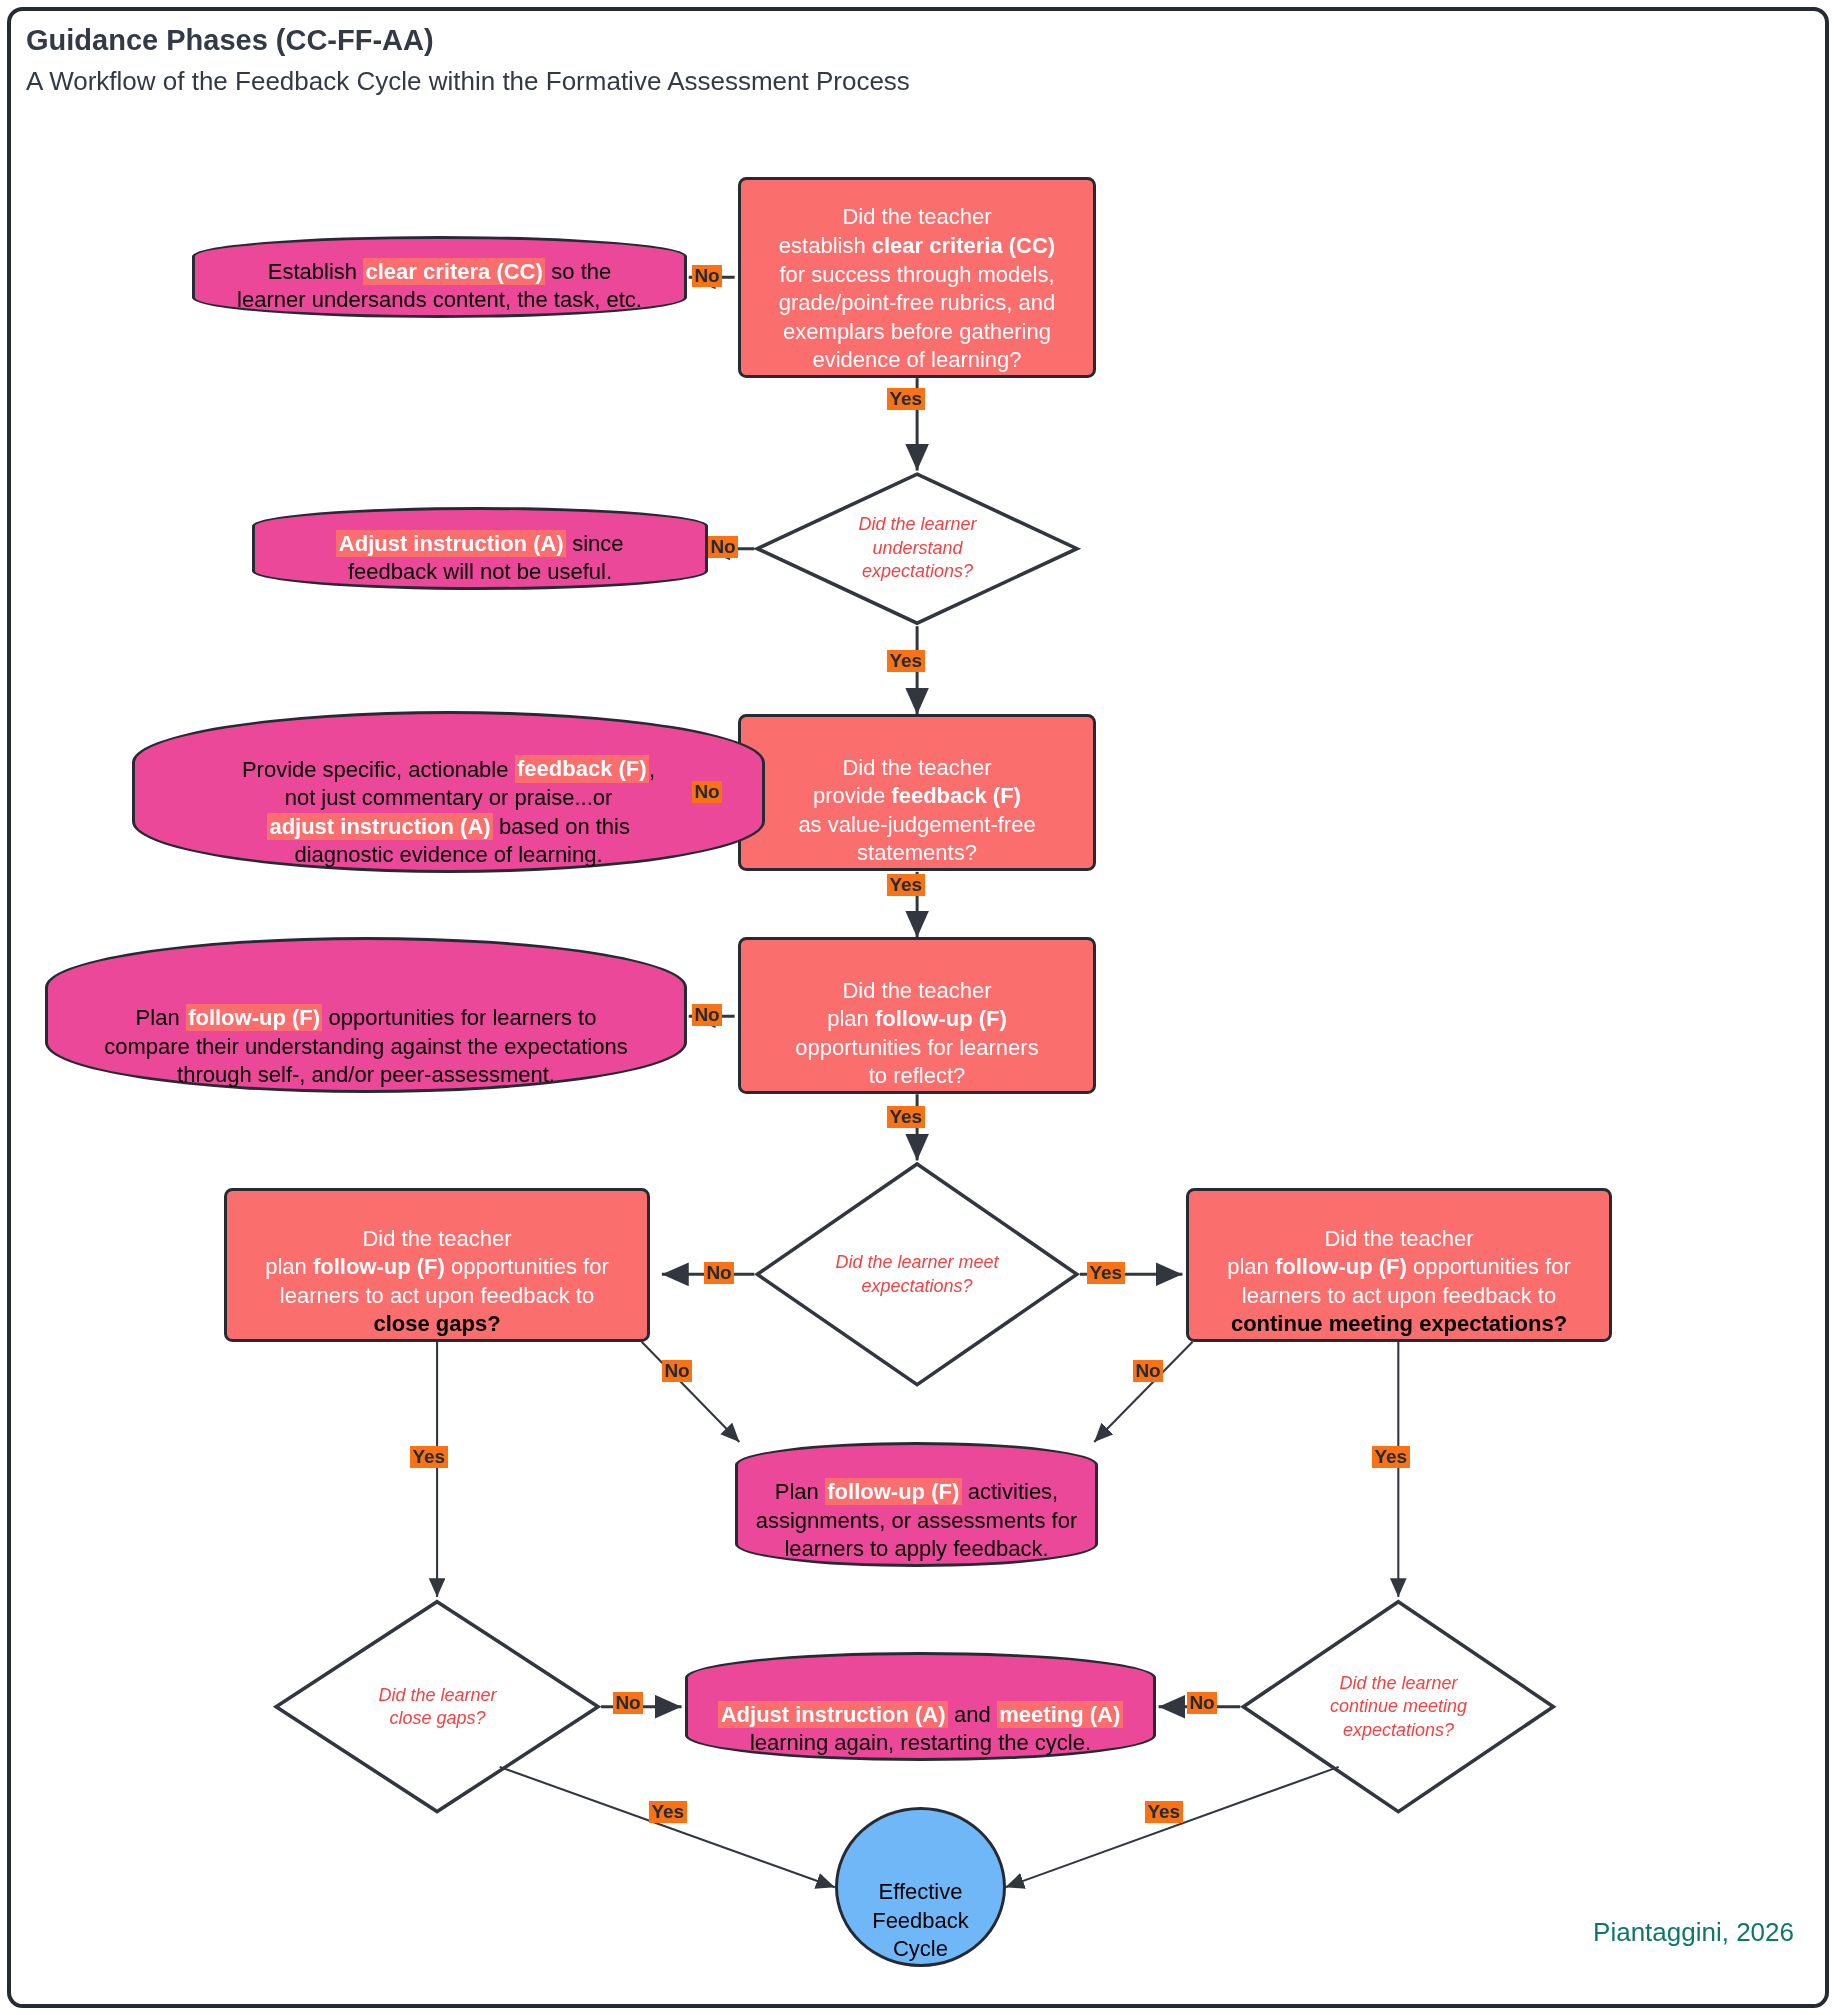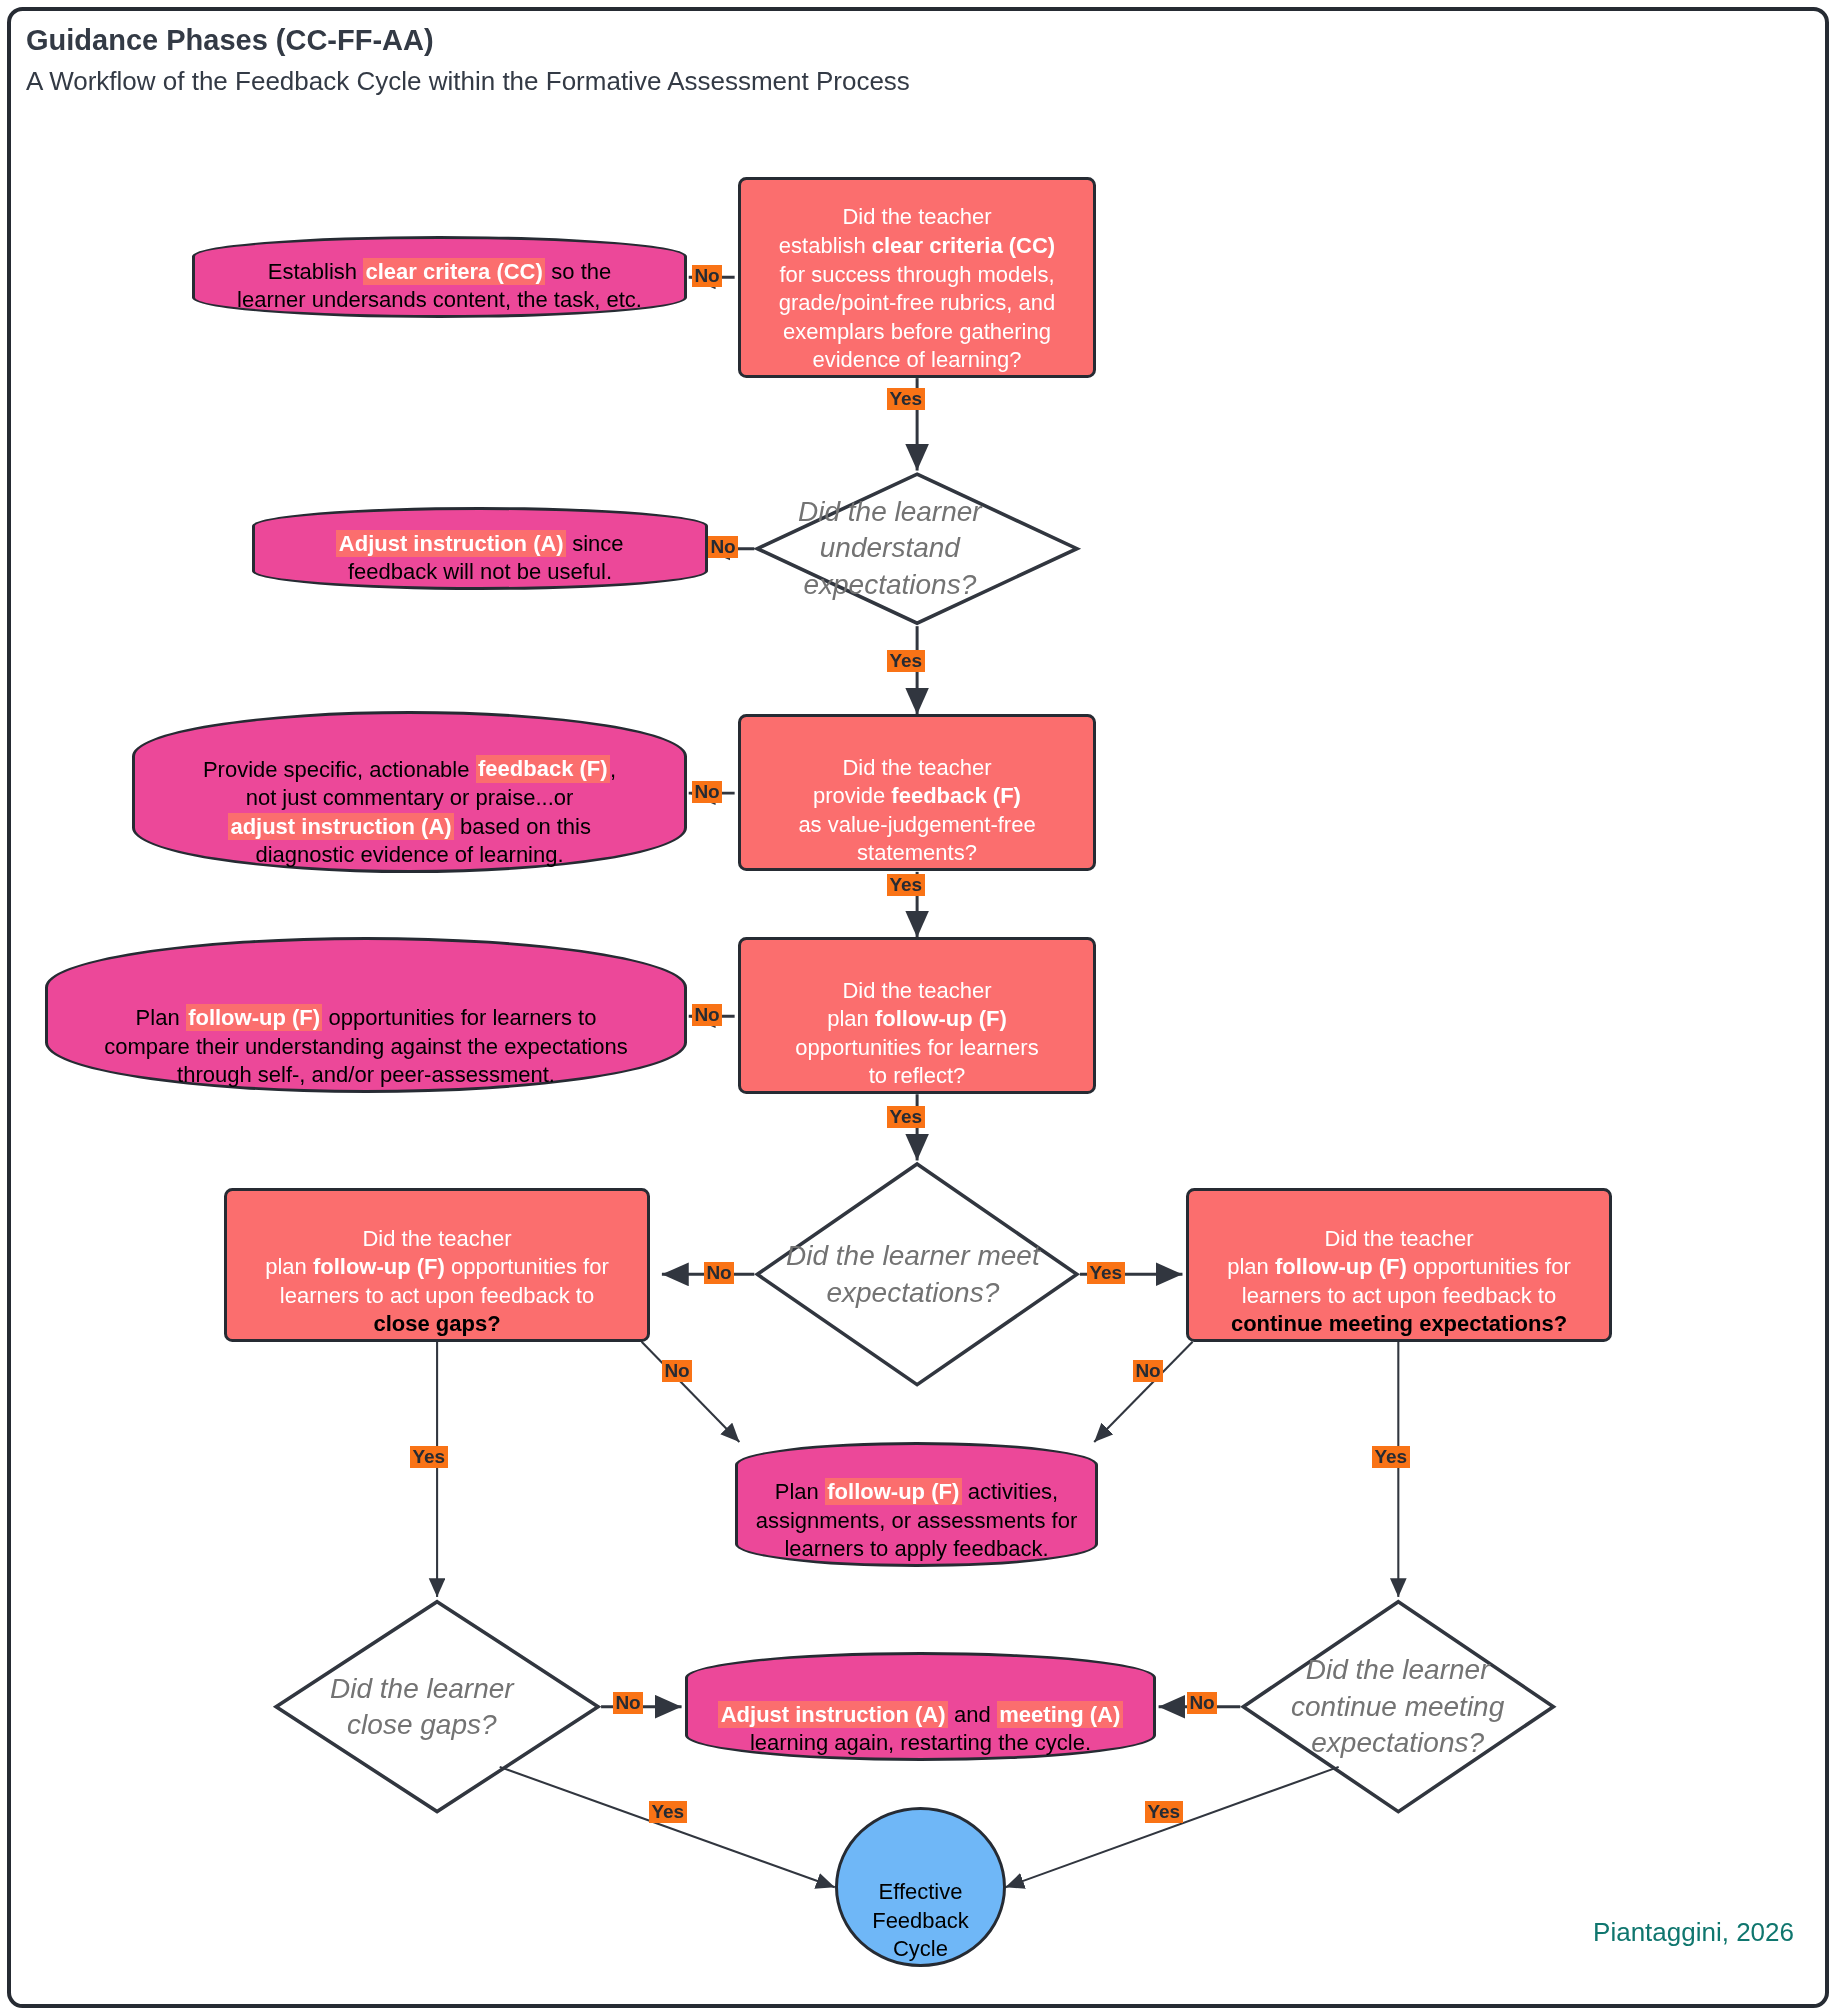--- a/index.html
+++ b/index.html
@@ -92,25 +92,25 @@
     background: #6fb7f7;
     border: 3px solid #262b33;
     border-radius: 50%;
     color: #000000;
     font-size: 22px;
   }
   .diamond-label {
     position: absolute;
     display: flex;
     align-items: center;
-    justify-content: flex-start;
+    justify-content: center;
     text-align: center;
     font-style: italic;
-    font-size: 28px;
-    color: #737373;
+    font-size: 18px;
+    color: #ef4444;
     line-height: 1.30;
     pointer-events: none;
   }
   .edge-label {
     position: absolute;
     font-size: 19px;
     font-weight: bold;
     color: #262b33;
     background: #f97316;
     padding: 0 2.4px;
@@ -212,21 +212,21 @@
       <span class="hl">Adjust instruction (A)</span> since<br>feedback will not be useful.
     </div>
   </div>
 
   <div class="node rect" style="left:738px; top:714px; width:358px; height:157px;">
     <div class="inner">
       Did the teacher<br>provide <b>feedback (F)</b><br>as value-judgement-free<br>statements?
     </div>
   </div>
 
-  <div class="node stadium" style="left:132px; top:711px; width:555px; height:162px;">
+  <div class="node stadium" style="left:132px; top:711px; width:633px; height:162px;">
     <div class="inner">
       Provide specific, actionable <span class="hl">feedback (F)</span>,<br>not just commentary or praise...or<br><span class="hl">adjust instruction (A)</span> based on this<br>diagnostic evidence of learning.
     </div>
   </div>
 
   <div class="node rect" style="left:738px; top:937px; width:358px; height:157px;">
     <div class="inner">
       Did the teacher<br>plan <b>follow-up (F)</b><br>opportunities for learners<br>to reflect?
     </div>
   </div>

